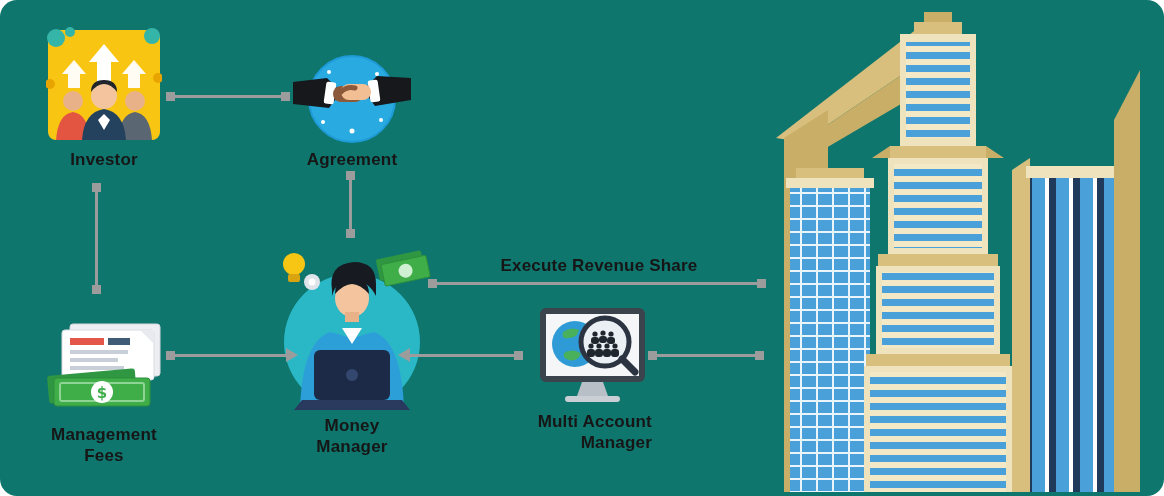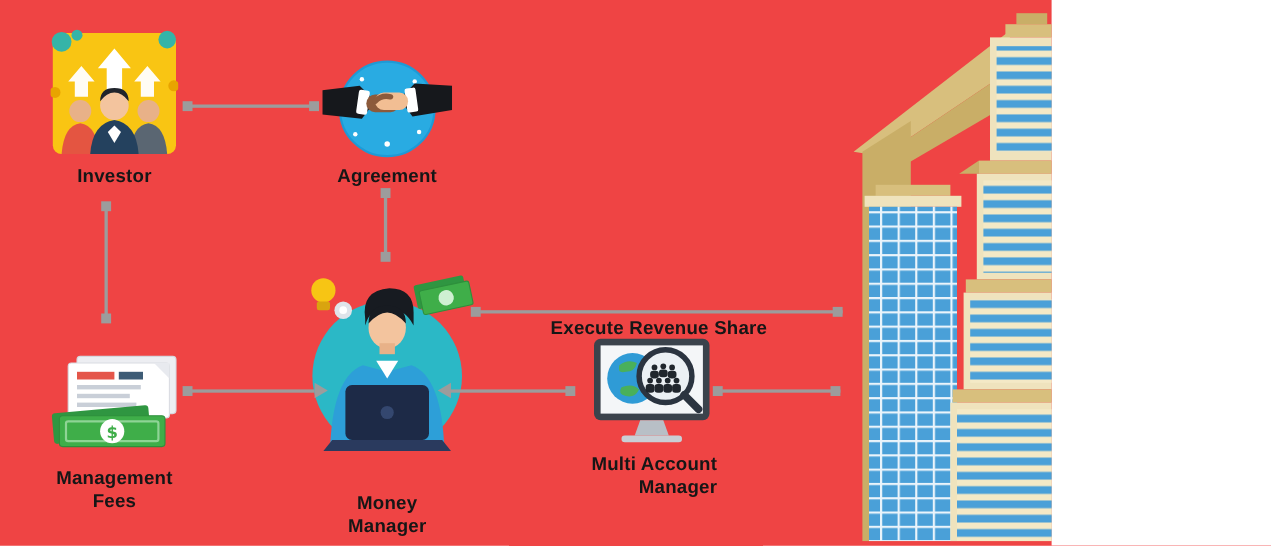--- a/index.html
+++ b/index.html
@@ -1,26 +1,26 @@
 <!DOCTYPE html>
 <html><head>
 <meta charset="utf-8">
 <style>
   html,body{margin:0;padding:0;}
   body{width:1164px;height:496px;background:#ffffff;font-family:"Liberation Sans",sans-serif;}
-  .canvas{position:relative;width:956px;height:496px;overflow:hidden;background:#ef4444;}
+  .canvas{position:relative;width:1164px;height:496px;overflow:hidden;background:#0f766e;border-radius:17px;}
   .node{position:absolute;display:flex;flex-direction:column;align-items:center;}
   .node-label{font-size:17px;font-weight:700;color:#161616;text-align:center;line-height:1.22;margin-top:6px;letter-spacing:.2px;}
   .line{position:absolute;background:#9c9c9c;}
   .line.h{height:3px;}
   .line.v{width:3px;}
   .cap{position:absolute;width:9px;height:9px;background:#9c9c9c;}
   .arr-r{position:absolute;width:0;height:0;border-top:7px solid transparent;border-bottom:7px solid transparent;border-left:12px solid #9c9c9c;}
   .arr-l{position:absolute;width:0;height:0;border-top:7px solid transparent;border-bottom:7px solid transparent;border-right:12px solid #9c9c9c;}
-  .edge-label{position:absolute;font-size:17px;font-weight:700;color:#161616;text-align:center;letter-spacing:.2px;margin-top:33px;}
+  .edge-label{position:absolute;font-size:17px;font-weight:700;color:#161616;text-align:center;letter-spacing:.2px;}
   .building{position:absolute;left:768px;top:10px;}
   .icon{display:block;}
 </style>
 </head>
 <body>
 
 <div class="canvas">
 
   <div class="node" style="left:46px;top:26px;width:116px;">
     <svg class="icon" width="116" height="118" viewBox="0 0 116 118">
@@ -77,21 +77,21 @@
       <polygon points="110,8 110,22 96,8" fill="#E8EAEF"></polygon>
       <rect x="4" y="50" width="88" height="28" rx="3" fill="#2F9641" transform="rotate(-5 48 64)"></rect>
       <rect x="10" y="56" width="96" height="28" rx="3" fill="#3FAE49" stroke="#2E8F3C"></rect>
       <rect x="16" y="61" width="84" height="18" rx="2" fill="none" stroke="#8ED495" stroke-width="2"></rect>
       <circle cx="58" cy="70" r="11" fill="#ffffff"></circle>
       <text x="58" y="76" text-anchor="middle" font-family="'DejaVu Sans', sans-serif" font-size="15" font-weight="bold" fill="#3FAE49">$</text>
     </svg>
     <div class="node-label" style="width:110px;margin-top:15px;">Management Fees</div>
   </div>
 
-  <div class="node" style="left:272px;top:238px;width:160px;gap:32px;">
+  <div class="node" style="left:272px;top:238px;width:160px;">
     <svg class="icon" width="160" height="172" viewBox="0 0 160 172">
       <circle cx="80" cy="104" r="68" fill="#2BB8C6"></circle>
       <g transform="rotate(-12 132 30)">
         <rect x="106" y="16" width="46" height="22" rx="2" fill="#2F9641"></rect>
         <rect x="110" y="22" width="46" height="22" rx="2" fill="#3FAE49" stroke="#2E8F3C"></rect>
         <circle cx="133" cy="33" r="7" fill="#CFF0D2"></circle>
       </g>
       <circle cx="22" cy="26" r="11" fill="#F7C514"></circle>
       <rect x="16" y="36" width="12" height="8" rx="2" fill="#D9A40F"></rect>
       <circle cx="40" cy="44" r="8" fill="#DFE4EA"></circle>

